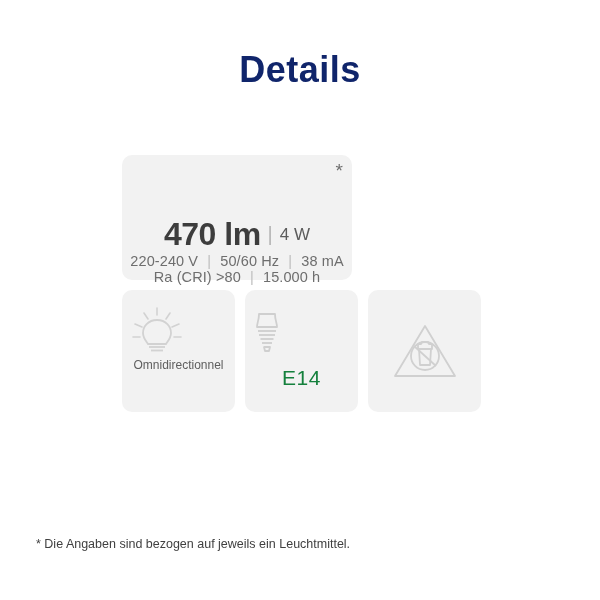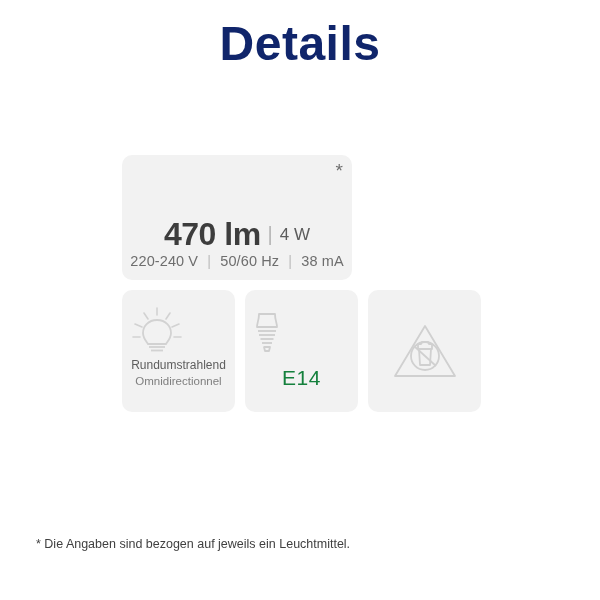--- a/index.html
+++ b/index.html
@@ -11,25 +11,25 @@
     height: 600px;
     background: #ffffff;
     font-family: "Liberation Sans", sans-serif;
     color: #8a8a8a;
     position: relative;
     overflow: hidden;
   }
 
   #page-title {
     position: absolute;
-    top: 16px;
+    top: 49px;
     left: 0;
     width: 600px;
     text-align: center;
-    font-size: 48px;
+    font-size: 36px;
     font-weight: bold;
     color: #10256b;
     letter-spacing: 0.5px;
   }
 
   #cards {
     position: absolute;
     left: 122px;
     top: 155px;
     width: 360px;
@@ -201,20 +201,25 @@
         <span class="lumen">470 lm</span>
         <span class="sep">|</span>
         <span class="watt">4 W</span>
       </div>
       <div class="spec-line">
         <span>220-240 V</span>
         <span class="sepsm">|</span>
         <span>50/60 Hz</span>
         <span class="sepsm">|</span>
         <span>38 mA</span>
+      </div>
+      <div class="spec-line">
+        <span>Ra (CRI) &gt;80</span>
+        <span class="sepsm">|</span>
+        <span>15.000 h</span>
       </div>
     </div>
 
 
   </div>
 
   <div class="row">
 
     <div class="card card-beam">
       <span class="ic">
@@ -229,21 +234,20 @@
             <line x1="59" y1="35" x2="52" y2="35"></line>
           </g>
           <g fill="none" stroke="#d2d2d2" stroke-width="1.8">
             <path d="M35 18 C26 18 21 24.5 21 31 C21 36 24 39 26 42 L44 42 C46 39 49 36 49 31 C49 24.5 44 18 35 18 Z"></path>
             <line x1="27" y1="45" x2="43" y2="45"></line>
             <line x1="29" y1="48.5" x2="41" y2="48.5"></line>
           </g>
         </svg>
       </span>
       <div class="beam-names">
-        <div>Rundumstrahlend</div>
         <div>Omnidirectionnel</div>
       </div>
     </div>
 
     <div class="card card-base">
       <span class="ic">
         <svg width="44" height="48" viewBox="0 0 44 48">
           <g fill="none" stroke="#cfcfcf" stroke-width="1.8" stroke-linejoin="round">
             <path d="M14 4 C14 10 12 13 12 17 L32 17 C32 13 30 10 30 4 Z"></path>
             <path d="M13 21 L31 21"></path>

